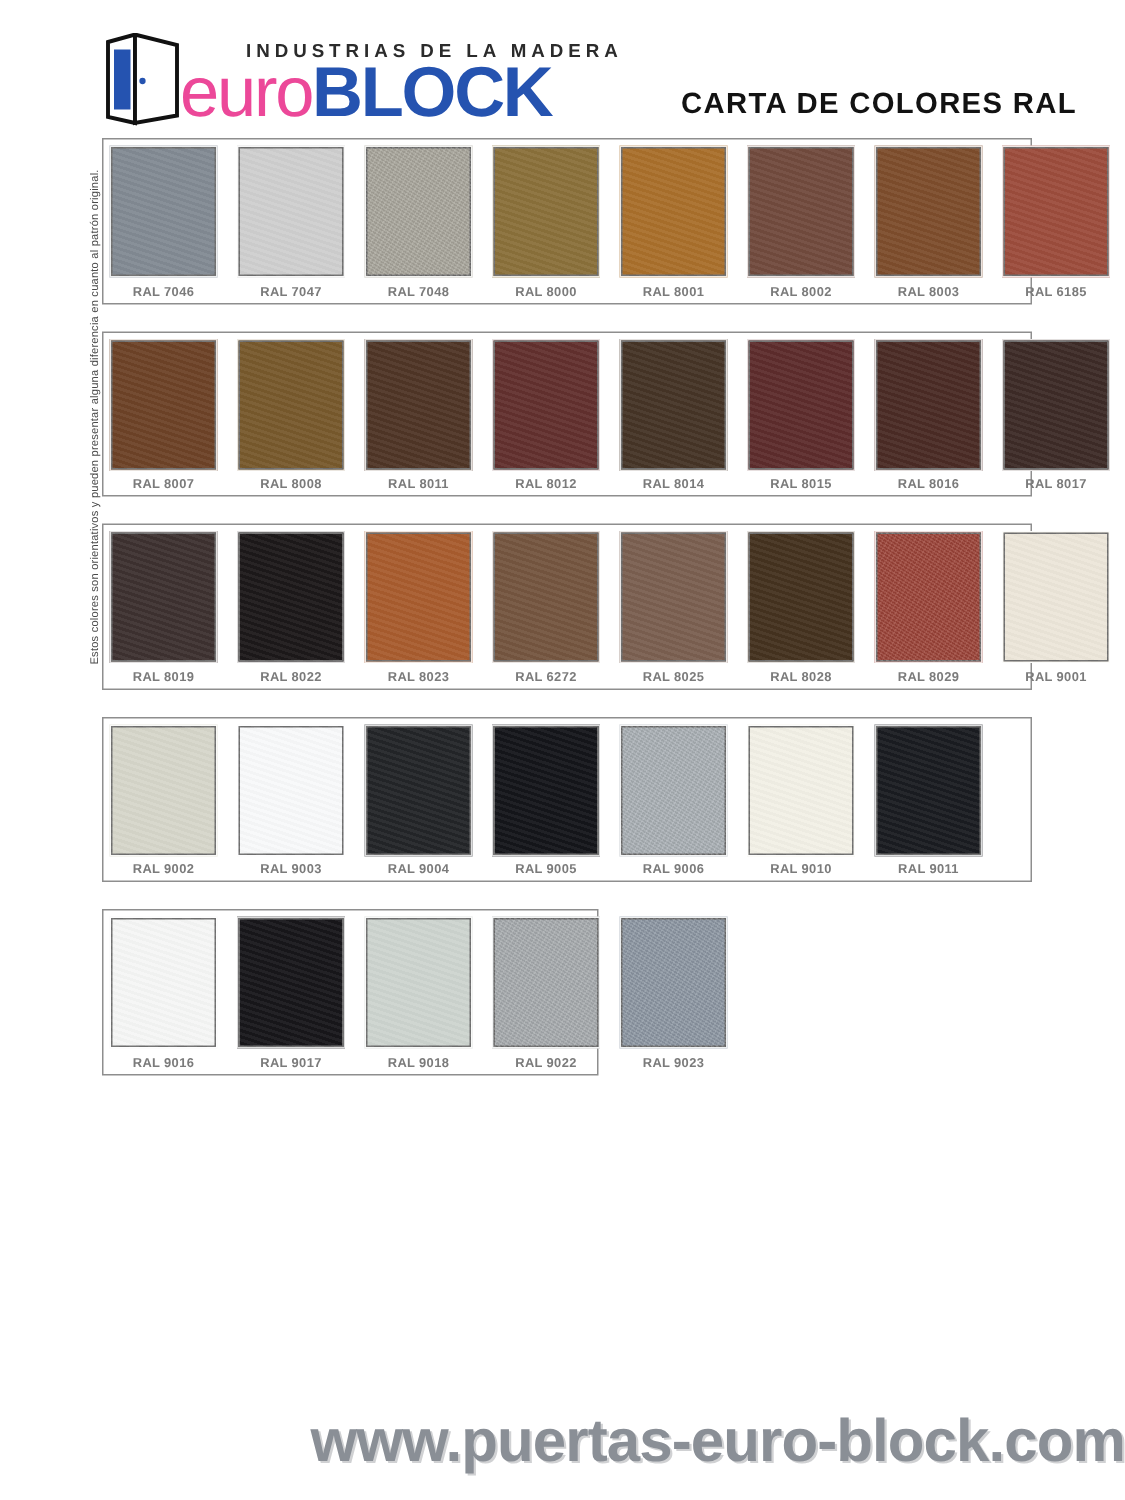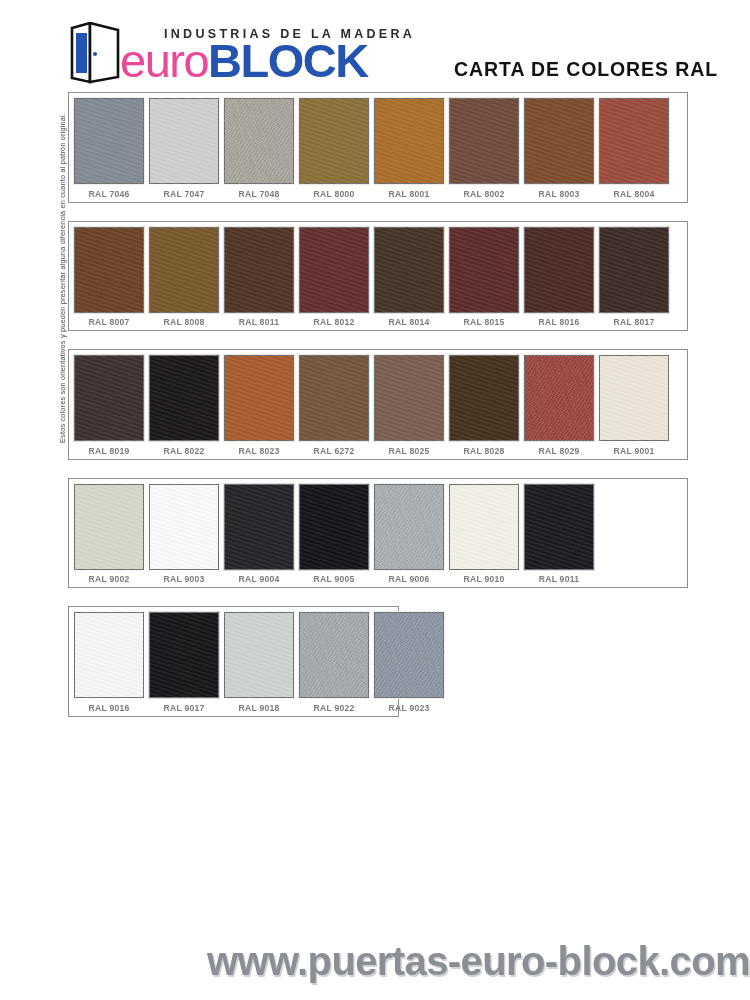--- a/index.html
+++ b/index.html
@@ -95,21 +95,21 @@
     box-sizing: border-box;
     display: flex;
     padding: 4px 4px 0 4px;
     margin-bottom: 18px;
     width: 620px;
   }
   .row.short { width: 331px; }
 
   .cell {
     width: 72px;
-    margin-right: 3px;
+    margin-right: 13px;
     display: flex;
     flex-direction: column;
     align-items: center;
   }
   .cell:last-child { margin-right: 0; }
 
   .swatch {
     width: 72px;
     height: 88px;
     box-sizing: border-box;
@@ -216,21 +216,21 @@
       <div class="cell">
         <div class="swatch soft" style="background: rgb(113, 74, 61);"></div>
         <div class="label">RAL 8002</div>
       </div>
       <div class="cell">
         <div class="swatch soft" style="background: rgb(125, 77, 44);"></div>
         <div class="label">RAL 8003</div>
       </div>
       <div class="cell">
         <div class="swatch soft" style="background: rgb(156, 76, 60);"></div>
-        <div class="label">RAL 8004</div>
+        <div class="label">RAL 6185</div>
       </div>
     </div>
     <div class="row">
       <div class="cell">
         <div class="swatch soft" style="background: rgb(109, 66, 39);"></div>
         <div class="label">RAL 8007</div>
       </div>
       <div class="cell">
         <div class="swatch soft" style="background: rgb(119, 89, 44);"></div>
         <div class="label">RAL 8008</div>

